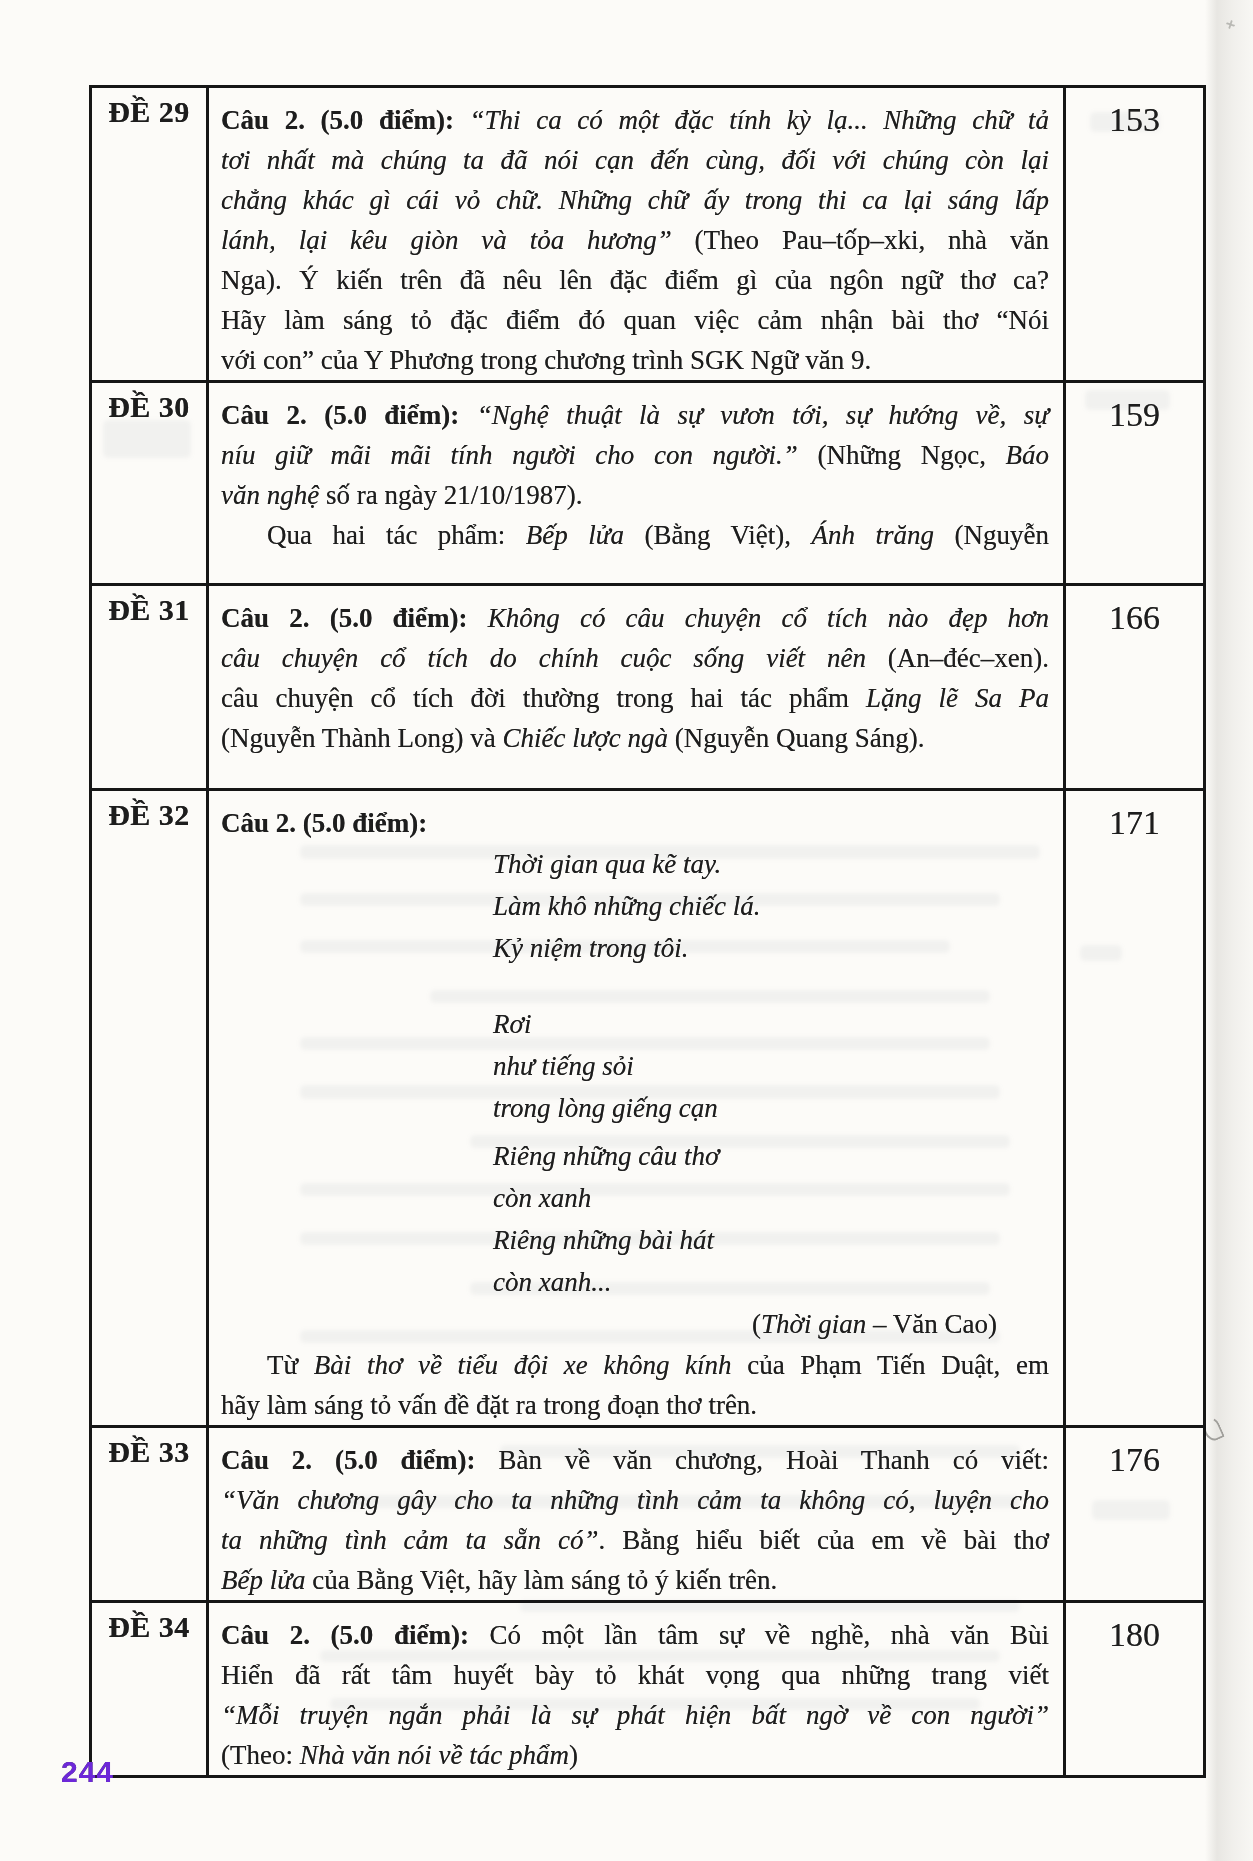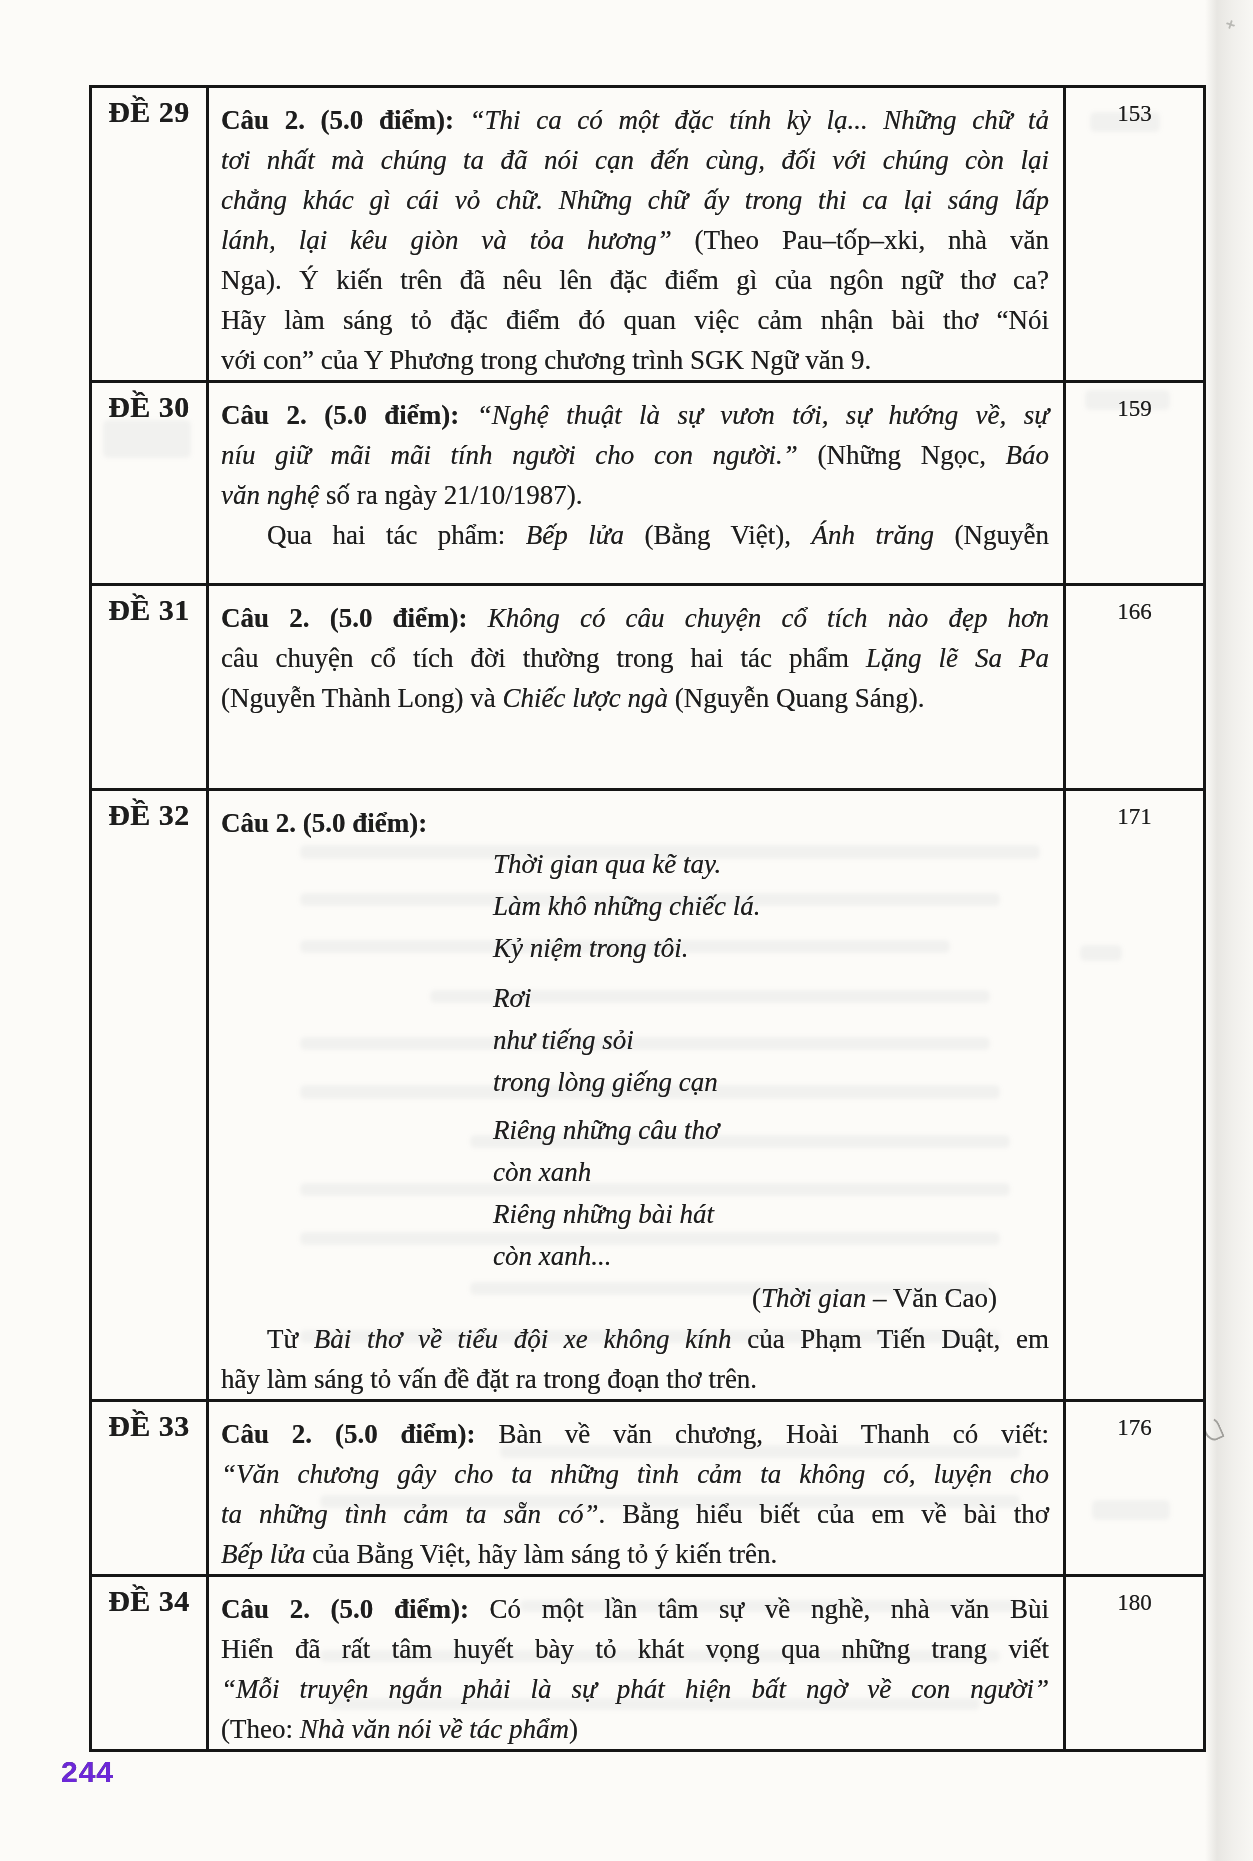--- a/index.html
+++ b/index.html
@@ -62,21 +62,21 @@
     letter-spacing:0.5px;
     text-shadow:0 0 0.5px rgba(15,15,15,0.8);
   }
   .cell-q{
     width:857px;border-right:3px solid #161616;flex:none;
     padding:12px 14px 0 12px;
     font-size:27px;
     text-shadow:0 0 0.4px rgba(20,20,20,0.65);
   }
   .cell-p{
-    flex:1;text-align:center;padding-top:13px;font-size:23px;
+    flex:1;text-align:center;padding-top:13px;font-size:34px;
     text-shadow:0 0 0.4px rgba(20,20,20,0.65);
   }
   .line{line-height:40px;min-height:40px;}
   .j{text-align:justify;text-align-last:justify;}
   .r{text-align:right;}
   .ind{text-indent:46px;}
   .poem{margin-left:272px;line-height:42px;}
   .attr{line-height:42px;}
   b{font-weight:bold;}
 
@@ -120,35 +120,36 @@
           <div class="line j ind"><span>Qua hai tác phẩm: </span><i>Bếp lửa</i><span> (Bằng Việt), </span><i>Ánh trăng</i><span> (Nguyễn</span></div>
         </div>
         <div class="cell cell-p"><span>159</span></div>
       </div>
       <div class="row" style="min-height: 202px;">
         <div class="cell cell-de">
           <div class="de-label">ĐỀ 31</div>
         </div>
         <div class="cell cell-q">
           <div class="line j"><b>Câu 2. (5.0 điểm): </b><i>Không có câu chuyện cổ tích nào đẹp hơn</i></div>
+          <div class="line j"><i>câu chuyện cổ tích do chính cuộc sống viết nên</i><span> (An–đéc–xen).</span></div>
           <div class="line j"><span>câu chuyện cổ tích đời thường trong hai tác phẩm </span><i>Lặng lẽ Sa Pa</i></div>
           <div class="line"><span>(Nguyễn Thành Long) và </span><i>Chiếc lược ngà</i><span> (Nguyễn Quang Sáng).</span></div>
         </div>
         <div class="cell cell-p"><span>166</span></div>
       </div>
       <div class="row" style="min-height: 605px;">
         <div class="cell cell-de">
           <div class="de-label">ĐỀ 32</div>
         </div>
         <div class="cell cell-q">
           <div class="line"><b>Câu 2. (5.0 điểm):</b></div>
           <div class="line poem"><i>Thời gian qua kẽ tay.</i></div>
           <div class="line poem"><i>Làm khô những chiếc lá.</i></div>
           <div class="line poem"><i>Kỷ niệm trong tôi.</i></div>
-          <div class="line poem" style="margin-top: 8px;"><i>Rơi</i></div>
+          <div class="line poem" style="margin-top: 34px;"><i>Rơi</i></div>
           <div class="line poem"><i>như tiếng sỏi</i></div>
           <div class="line poem"><i>trong lòng giếng cạn</i></div>
           <div class="line poem" style="margin-top: 6px;"><i>Riêng những câu thơ</i></div>
           <div class="line poem"><i>còn xanh</i></div>
           <div class="line poem"><i>Riêng những bài hát</i></div>
           <div class="line poem"><i>còn xanh...</i></div>
           <div class="line r attr" style="padding-right: 52px;"><span>(</span><i>Thời gian</i><span> – Văn Cao)</span></div>
           <div class="line j ind"><span>Từ </span><i>Bài thơ về tiểu đội xe không kính</i><span> của Phạm Tiến Duật, em</span></div>
           <div class="line"><span>hãy làm sáng tỏ vấn đề đặt ra trong đoạn thơ trên.</span></div>
         </div>

